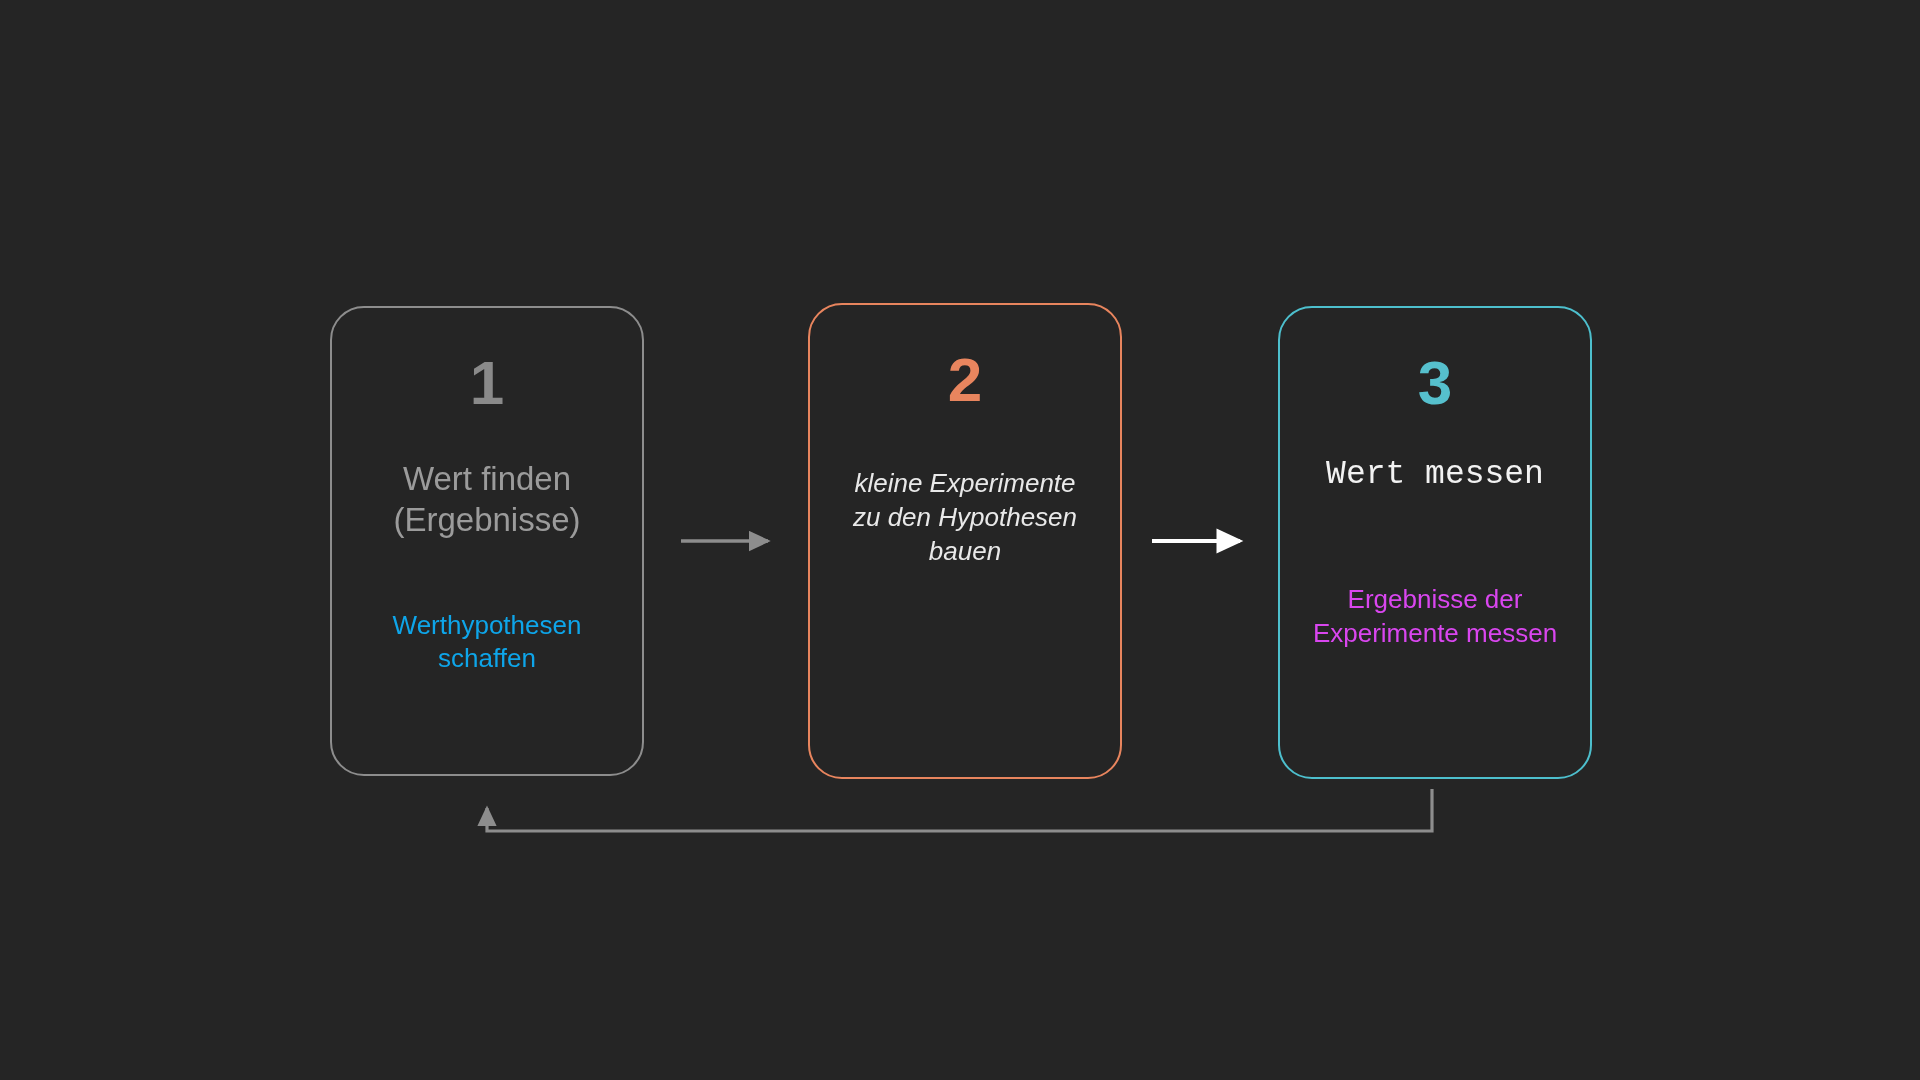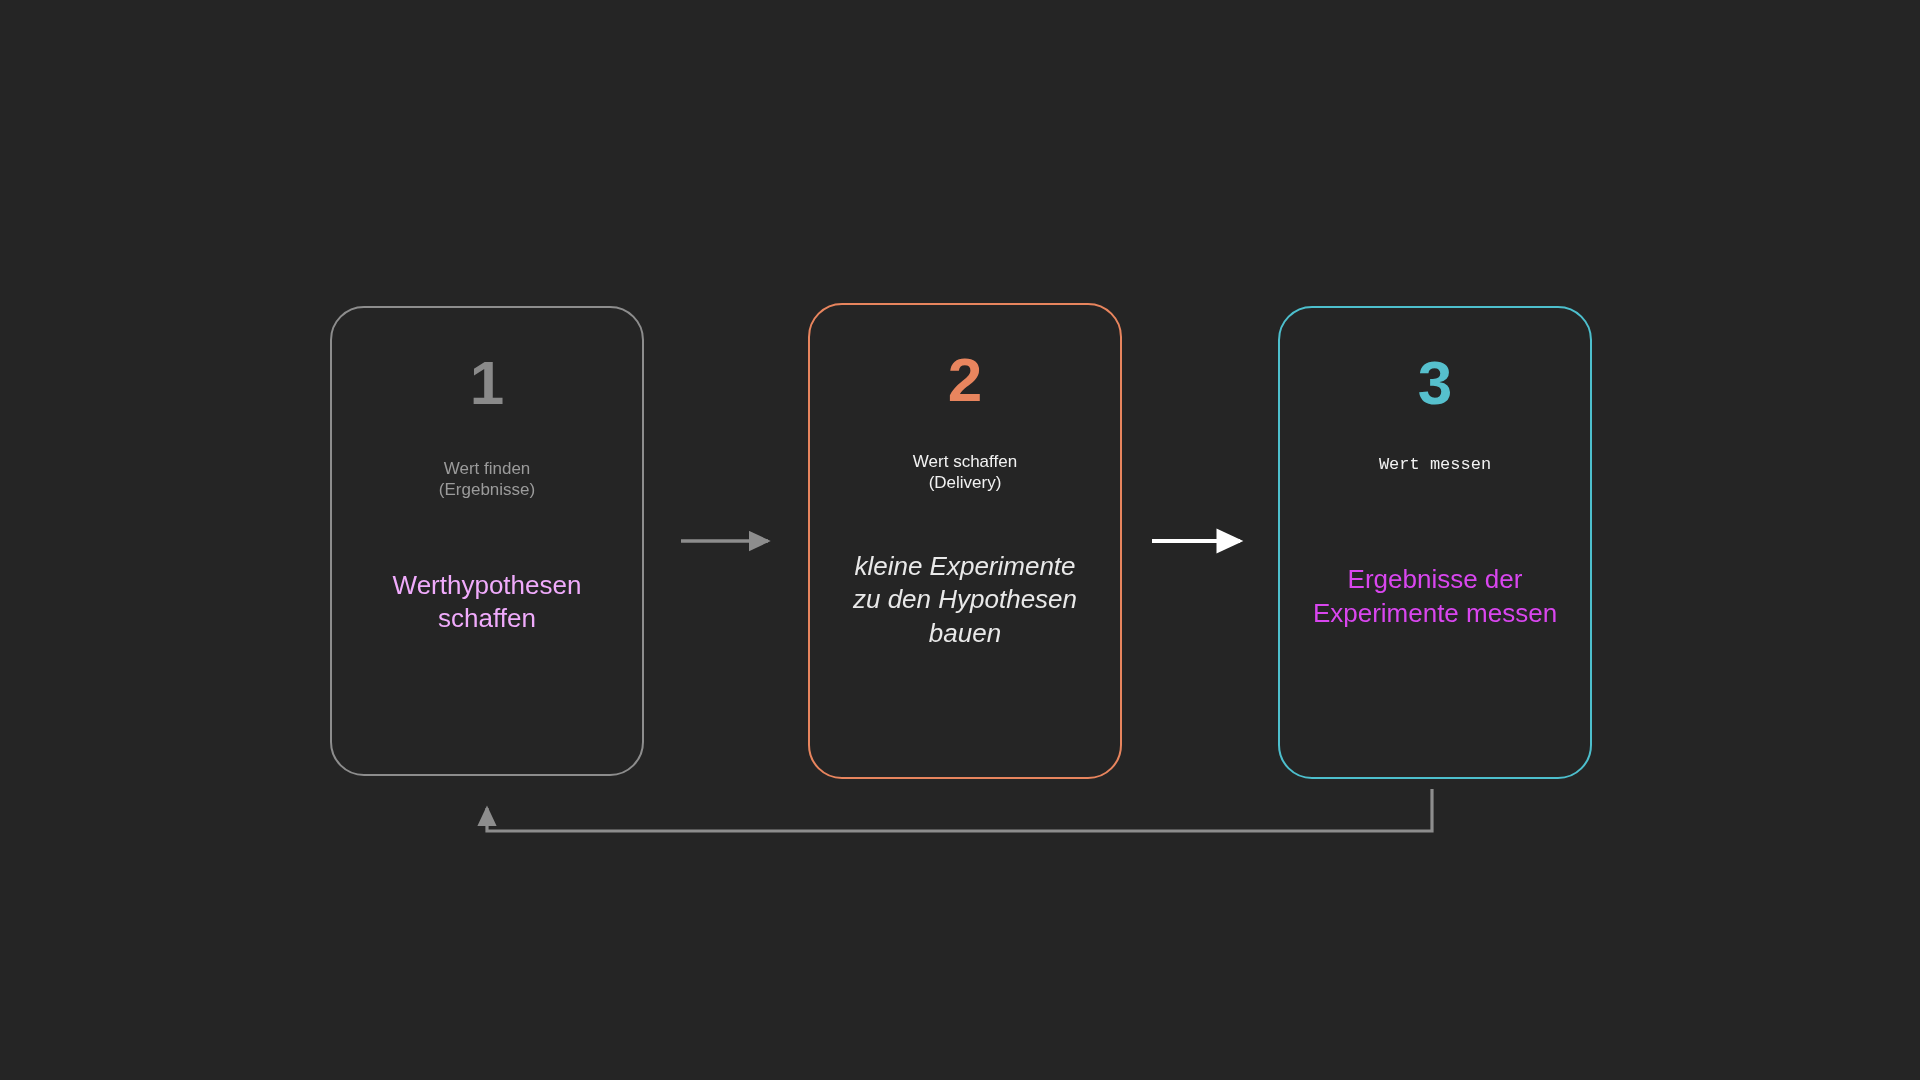--- a/index.html
+++ b/index.html
@@ -47,21 +47,21 @@
   }
 
   .card-number {
     font-size:62px;
     font-weight:bold;
     line-height:1;
     letter-spacing:0px;
   }
 
   .card-title {
-    font-size:17px;
+    font-size:33px;
     font-weight:normal;
     line-height:1.25;
   }
 
   .card-desc {
     font-size:26px;
     font-weight:normal;
     line-height:1.3;
   }
 
@@ -119,32 +119,28 @@
 
     <path d="M1432,789 L1432,831 L487,831 L487,808" fill="none" stroke="#8d8d8d" stroke-width="3.2" marker-end="url(#head-grey-up)"></path>
   </svg>
 
   <div class="card" id="card-1" style="border-color: rgb(141, 141, 141);">
     <div class="card-number" style="color: rgb(138, 138, 138);">1</div>
     <div class="card-title" style="color: rgb(155, 155, 155);">
       <div>Wert finden</div>
       <div>(Ergebnisse)</div>
     </div>
-    <div class="card-desc" style="color: #f0abfc;">
+    <div class="card-desc" style="color: #0ea5e9;">
       <div>Werthypothesen</div>
       <div>schaffen</div>
     </div>
   </div>
 
   <div class="card" id="card-2" style="border-color: rgb(232, 133, 94);">
     <div class="card-number" style="color: rgb(232, 133, 94);">2</div>
-    <div class="card-title" style="color: rgb(242, 242, 242);">
-      <div>Wert schaffen</div>
-      <div>(Delivery)</div>
-    </div>
     <div class="card-desc" style="color: rgb(233, 233, 233);">
       <div>kleine Experimente</div>
       <div>zu den Hypothesen</div>
       <div>bauen</div>
     </div>
   </div>
 
   <div class="card" id="card-3" style="border-color: rgb(77, 191, 205);">
     <div class="card-number" style="color: rgb(86, 192, 205);">3</div>
     <div class="card-title" style="color: rgb(242, 242, 242);">

